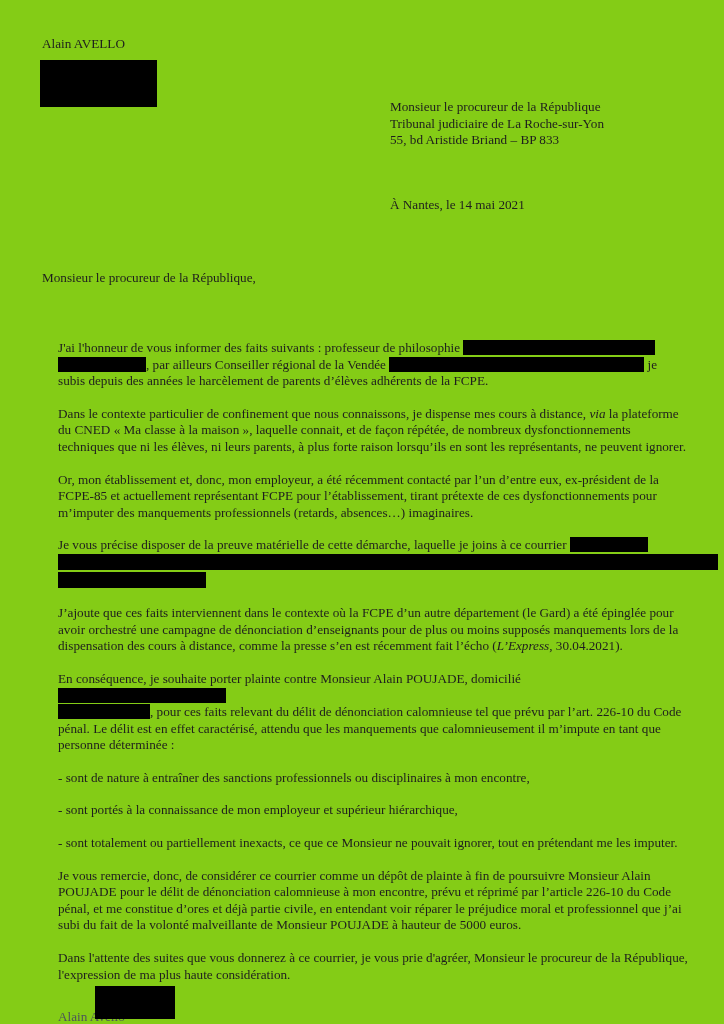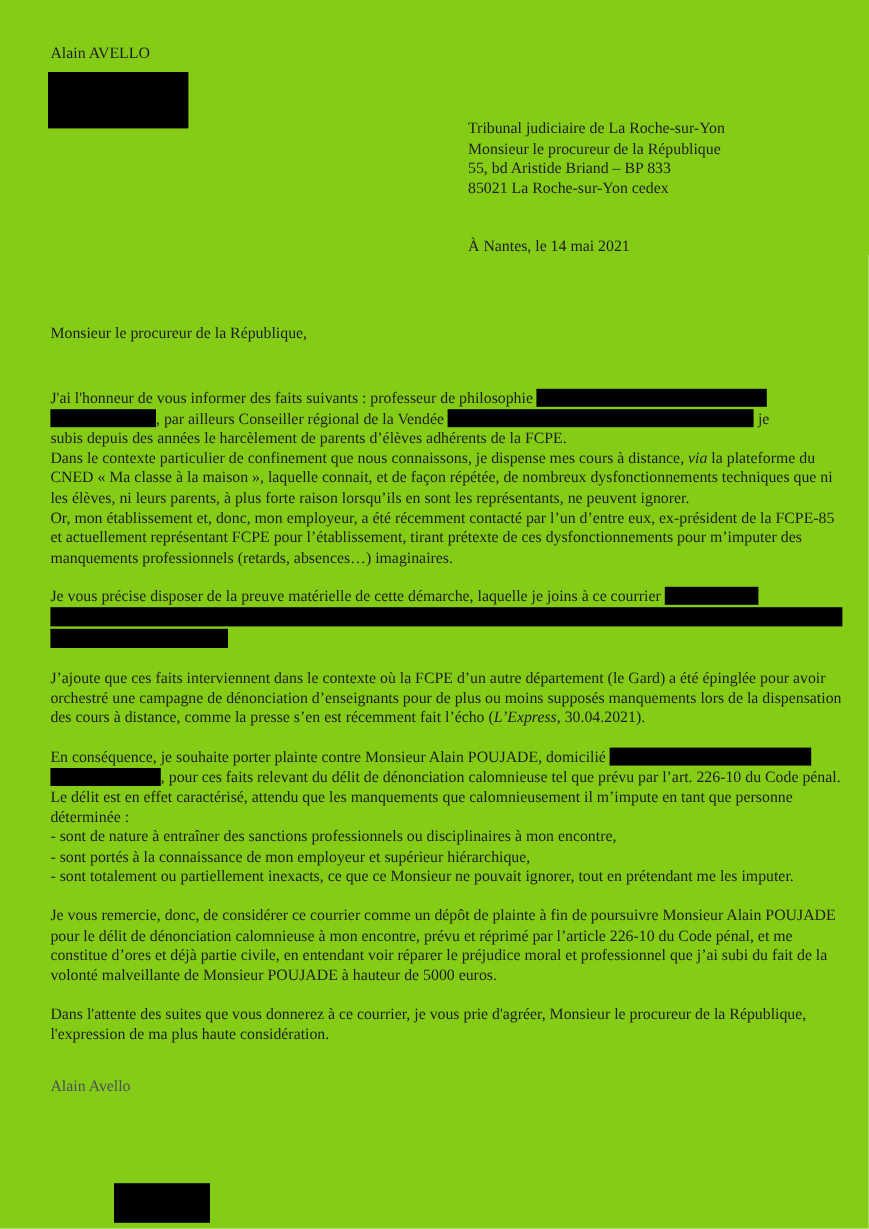--- a/index.html
+++ b/index.html
@@ -15,21 +15,21 @@
     overflow: hidden;
   }
   .abs { position: absolute; }
   .sender-name { left: 42px; top: 36px; }
   .sender-redaction { left: 40px; top: 60px; width: 117px; height: 47px; background: #000; }
   .recipient { left: 390px; top: 99px; }
   .dateline { left: 390px; top: 197px; }
   .subject { left: 42px; top: 241px; }
   .salutation { left: 42px; top: 270px; }
   .letter-body { left: 42px; top: 324px; width: 662px; }
-  .para { margin: 0; }
+  .para { margin: 16px; }
   .gap1 { margin-top: 16px; }
   .gap2 { margin-top: 16px; }
   .sig { margin-top: 26px; color: #4c525a; }
   .u { text-decoration: underline; text-underline-offset: 2px; }
   .redact {
     display: inline-block;
     background: #000;
     height: 15px;
     vertical-align: -3px;
   }
@@ -39,24 +39,23 @@
 </head>
 <body>
 
 <div class="page">
 
   <div class="abs sender-name">Alain AVELLO</div>
 
   <div class="abs sender-redaction"></div>
 
   <div class="abs recipient">
+      <div>Monsieur le procureur de la République</div>
       <div>Tribunal judiciaire de La Roche-sur-Yon</div>
-      <div>Monsieur le procureur de la République</div>
       <div>55, bd Aristide Briand – BP 833</div>
-      <div>85021 La Roche-sur-Yon cedex</div>
     </div>
 
   <div class="abs dateline">À Nantes, le 14 mai 2021</div>
 
 
   <div class="abs salutation">Monsieur le procureur de la République,</div>
 
   <div class="abs letter-body">
 
     <p class="para">J'ai l'honneur de vous informer des faits suivants : professeur de philosophie <span class="redact" style="width: 192px; height: 15px; background: rgb(0, 0, 0);"></span><br><span class="redact" style="width: 88px; height: 15px; background: rgb(0, 0, 0);"></span>, par ailleurs Conseiller régional de la Vendée <span class="redact" style="width: 255px; height: 15px; background: rgb(0, 0, 0);"></span> je<br>subis depuis des années le harcèlement de parents d’élèves adhérents de la FCPE.</p>

